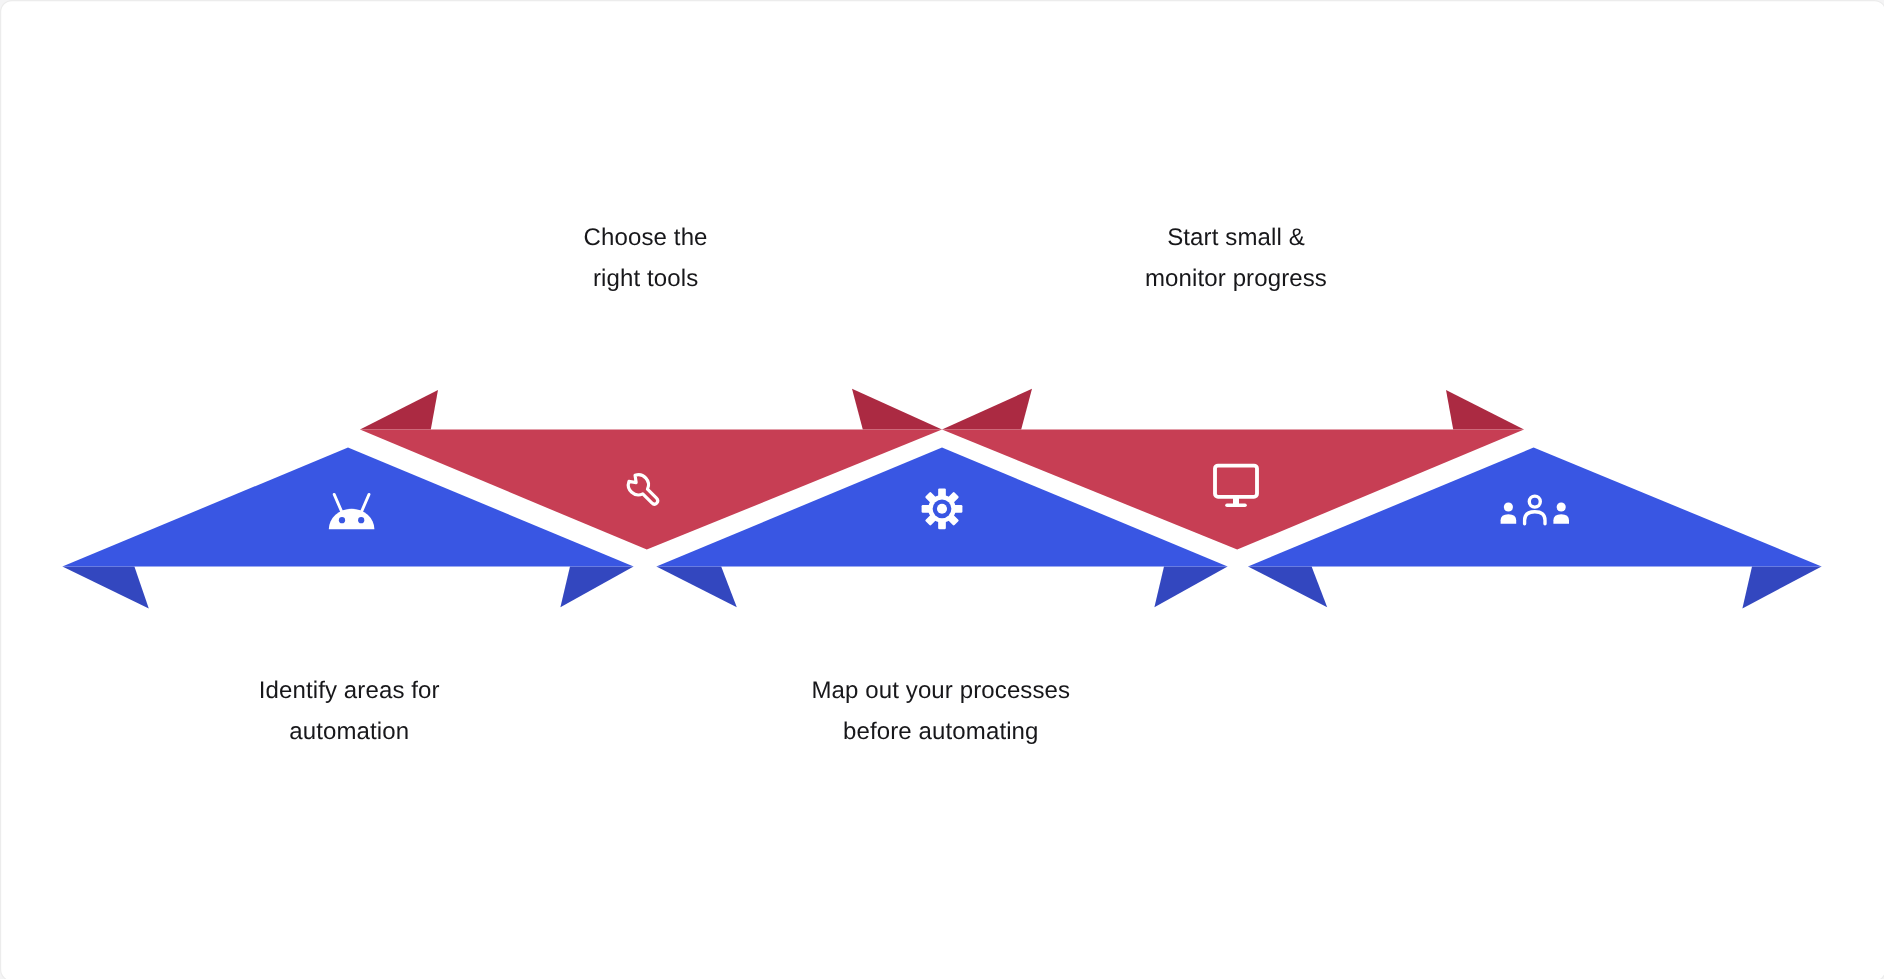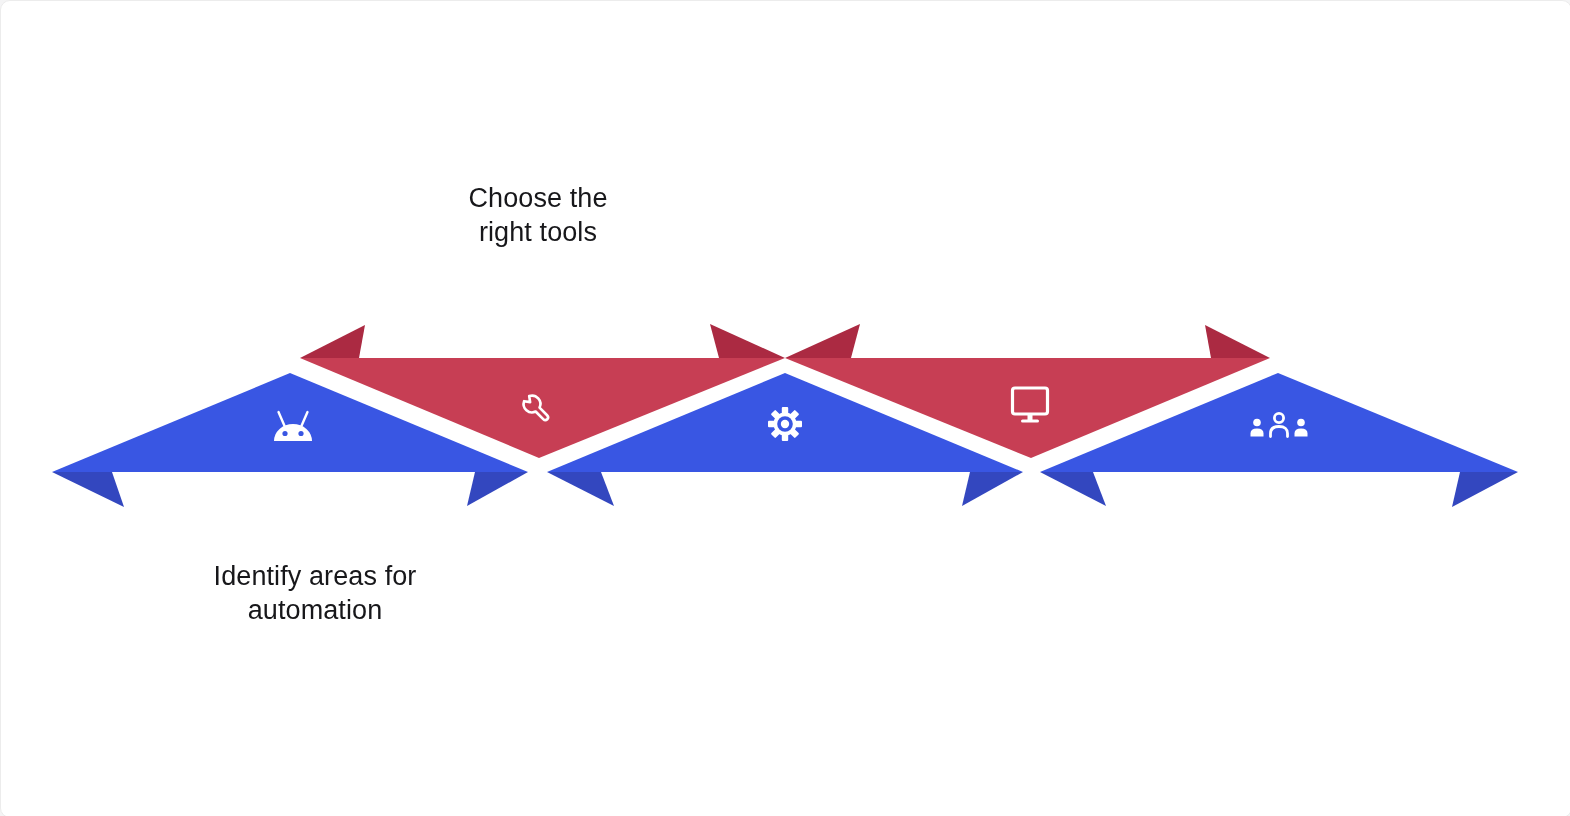--- a/index.html
+++ b/index.html
@@ -11,21 +11,21 @@
     border-radius:10px;
     overflow:hidden;
     font-family:"Liberation Sans",sans-serif;
   }
   .diagram-svg{position:absolute;left:0;top:0;width:1570px;height:816px;}
   .step-label{
     position:absolute;
     transform:translateX(-50%);
     text-align:center;
     white-space:pre-line;
-    font-size:27px;
+    font-size:20px;
     line-height:34px;
     font-weight:500;
     letter-spacing:.1px;
     color:#17171a;
   }
   .lbl-1{left:290px;top:558px;}
   .lbl-2{left:537px;top:180px;}
   .lbl-3{left:783px;top:558px;}
   .lbl-4{left:1029px;top:180px;}
   .lbl-5{left:1277px;top:558px;}
@@ -96,18 +96,22 @@
     <g transform="translate(1278,427)">
       <circle cx="0" cy="-10" r="4.6" fill="none" stroke="#fff" stroke-width="2.8"></circle>
       <path d="M -8.5 8.5 L -8.5 5.5 Q -8.5 -1.5 0 -1.5 Q 8.5 -1.5 8.5 5.5 L 8.5 8.5" fill="none" stroke="#fff" stroke-width="2.8" stroke-linecap="round" stroke-linejoin="round"></path>
       <circle cx="-22" cy="-5.5" r="3.8" fill="#fff"></circle>
       <path d="M -28.5 8.5 L -28.5 5.5 Q -28.5 0.5 -22 0.5 Q -15.5 0.5 -15.5 5.5 L -15.5 8.5 Z" fill="#fff"></path>
       <circle cx="22" cy="-5.5" r="3.8" fill="#fff"></circle>
       <path d="M 28.5 8.5 L 28.5 5.5 Q 28.5 0.5 22 0.5 Q 15.5 0.5 15.5 5.5 L 15.5 8.5 Z" fill="#fff"></path>
     </g>
   </svg>
 
-  <div class="step-label lbl-1" style="color: rgb(23, 23, 26); margin-left: 24px;">Identify areas for
+  <div class="step-label lbl-1" style="color: rgb(23, 23, 26);">Identify areas for
 automation</div>
   <div class="step-label lbl-2" style="color: rgb(23, 23, 26);">Choose the
 right tools</div>
+  <div class="step-label lbl-3" style="color: rgb(23, 23, 26);">Map out your processes
+before automating</div>
+  <div class="step-label lbl-4" style="color: rgb(23, 23, 26);">Start small &amp;
+monitor progress</div>
 
 </div>
 
 </body></html>

